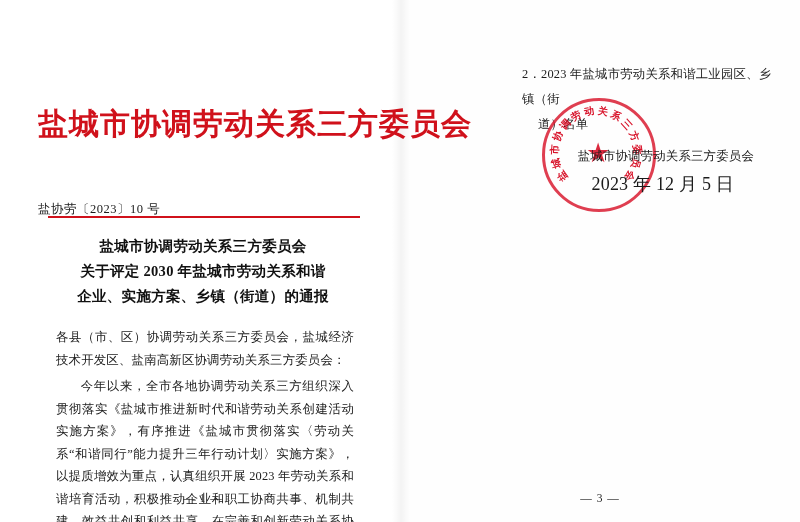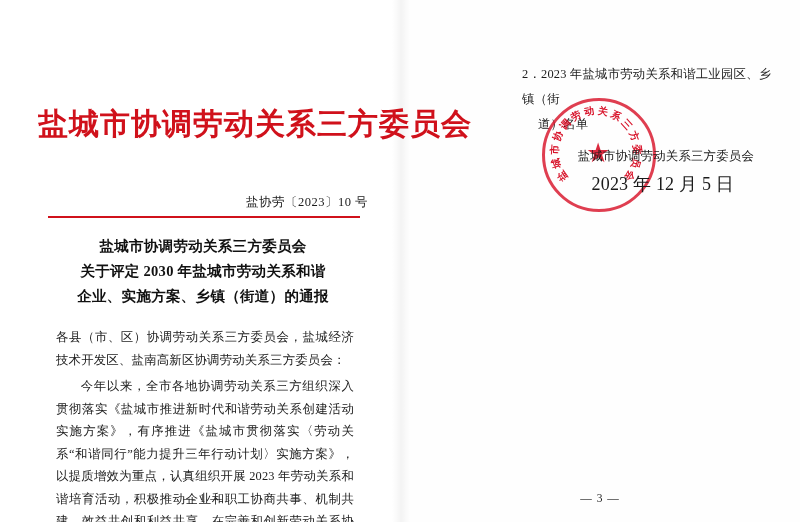--- a/index.html
+++ b/index.html
@@ -57,23 +57,23 @@
     font-family: "Liberation Serif", "DejaVu Serif", serif;
     font-weight: bold;
     font-size: 30px;
     letter-spacing: 1px;
     color: #d0111b;
     white-space: nowrap;
   }
   .doc-number {
     position: absolute;
     left: 0;
-    top: 194px;
-    width: 330px;
-    text-align: right;
+    top: 201px;
+    width: 330px;
+    text-align: left;
     font-size: 12.5px;
     color: #1a1a1a;
     letter-spacing: 0.5px;
   }
   .red-rule {
     position: absolute;
     left: 10px;
     top: 216px;
     width: 312px;
     height: 1.6px;

